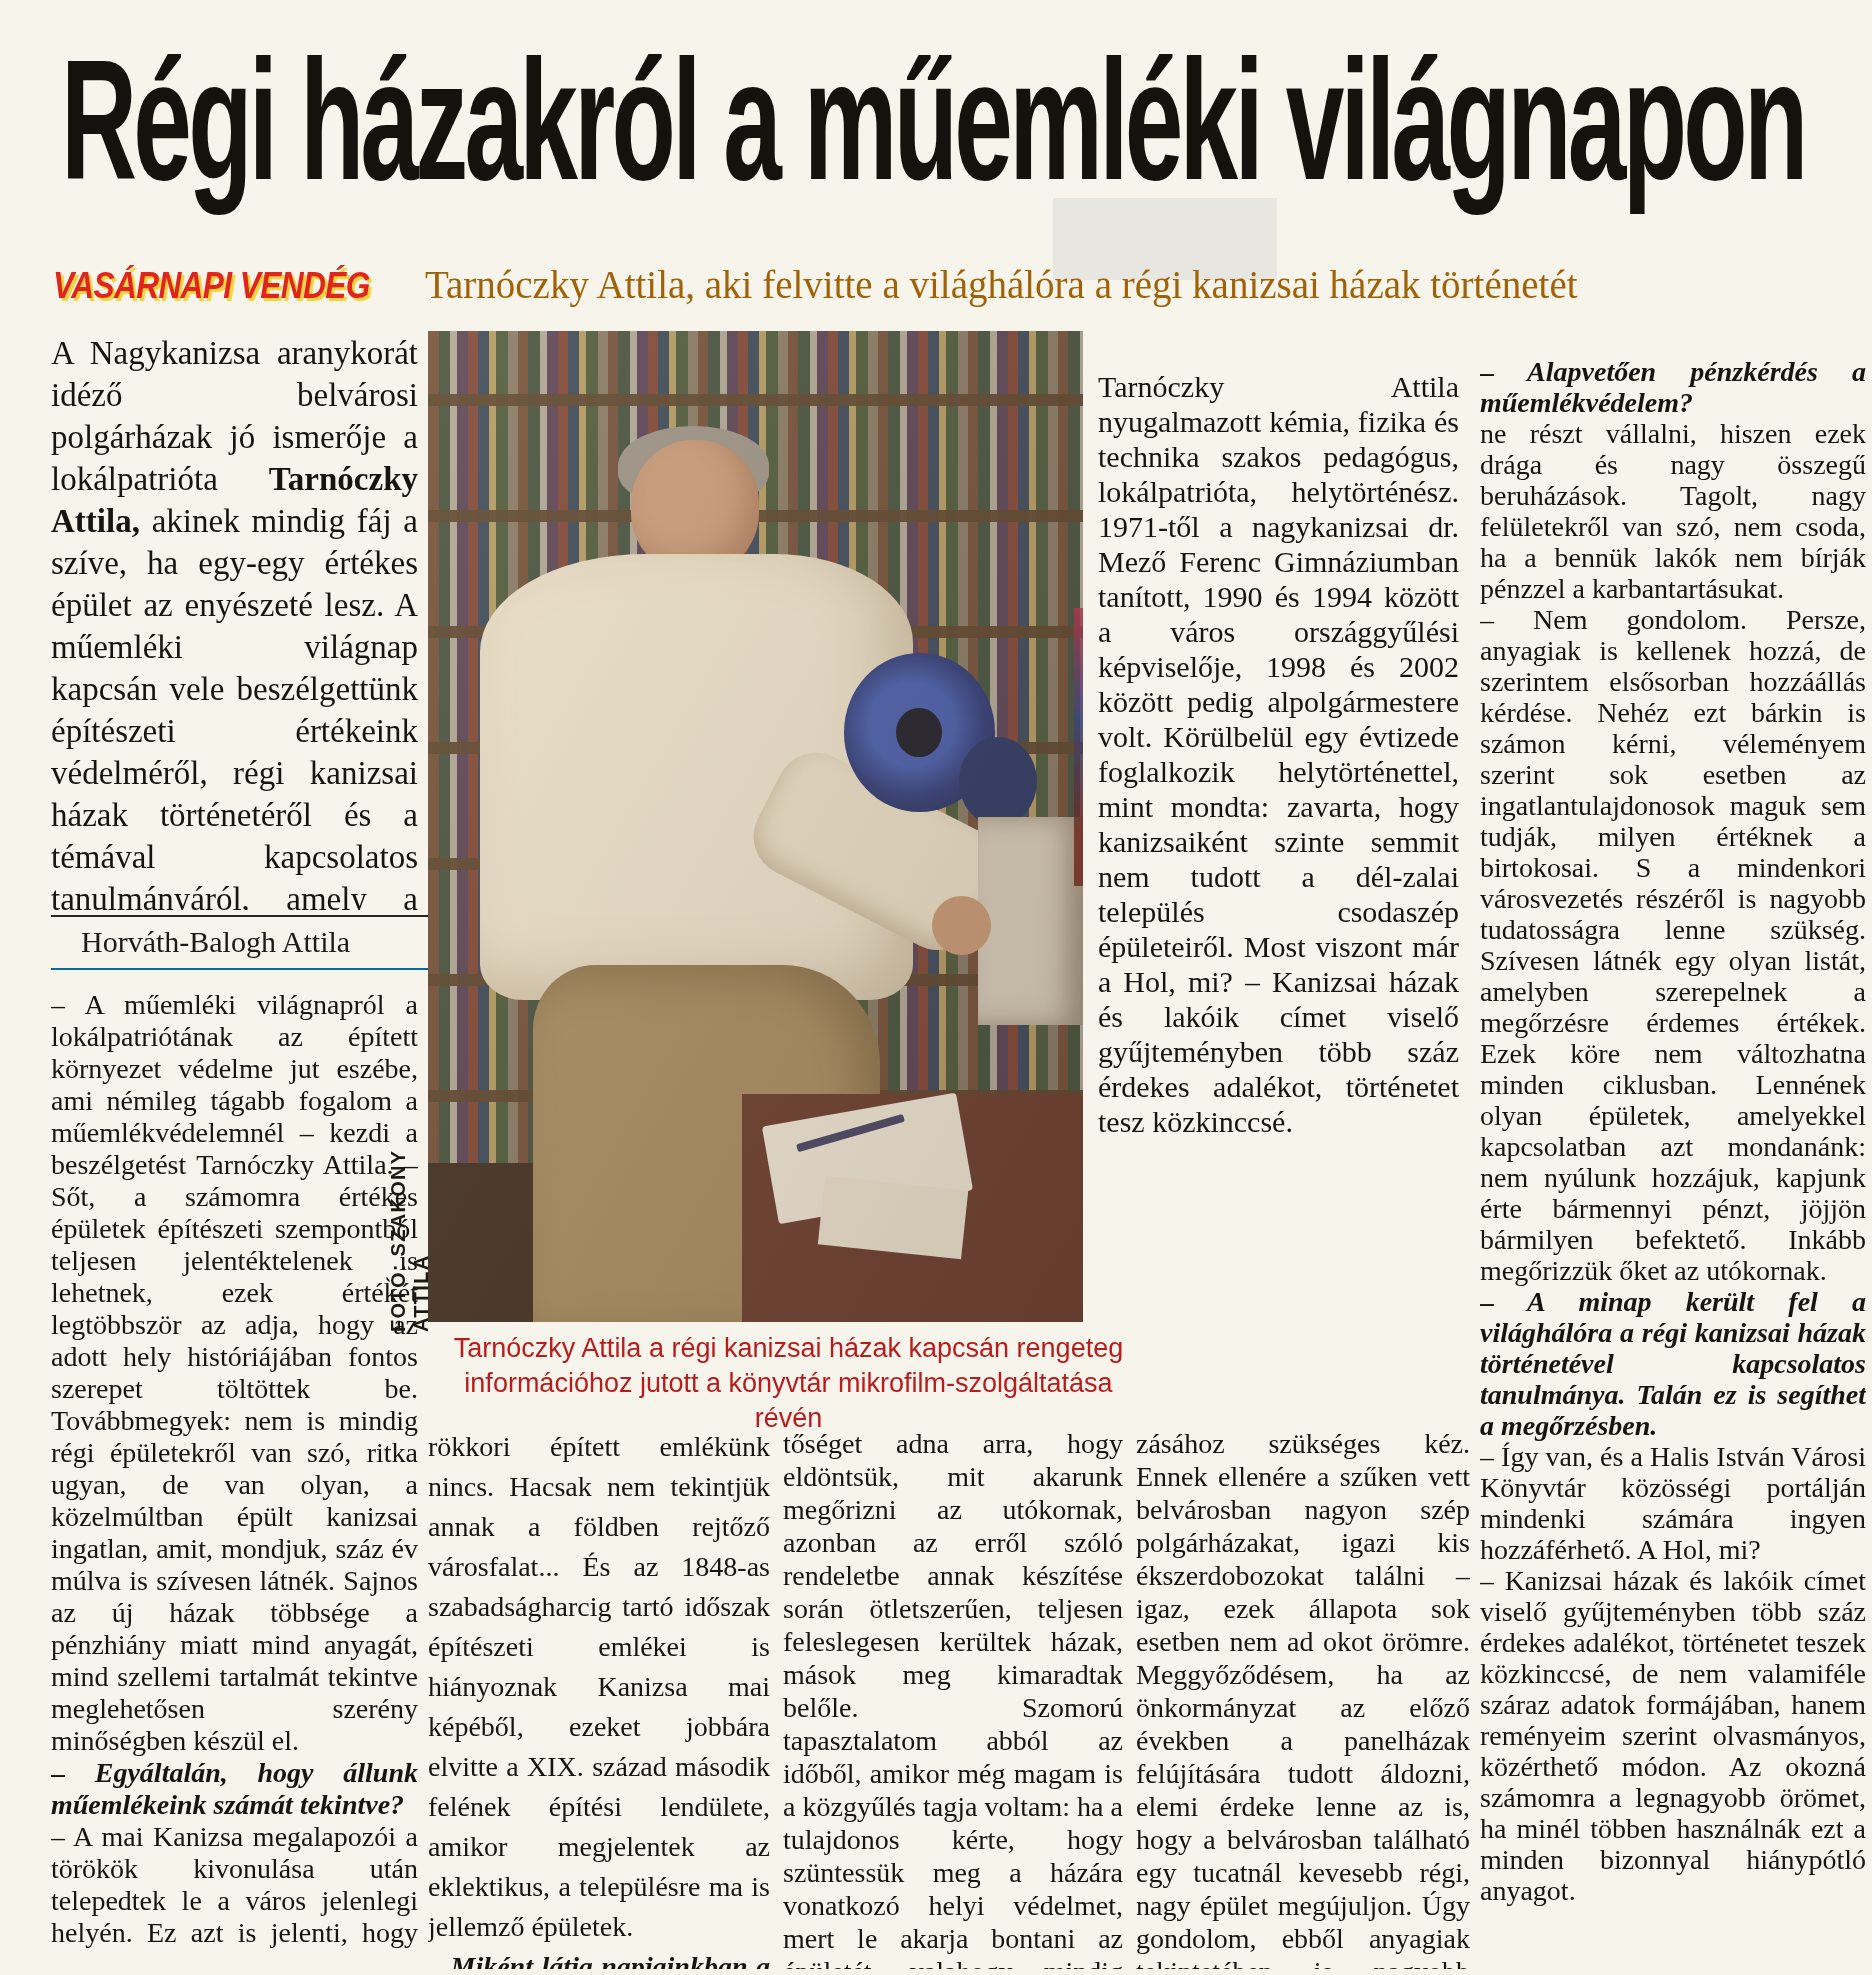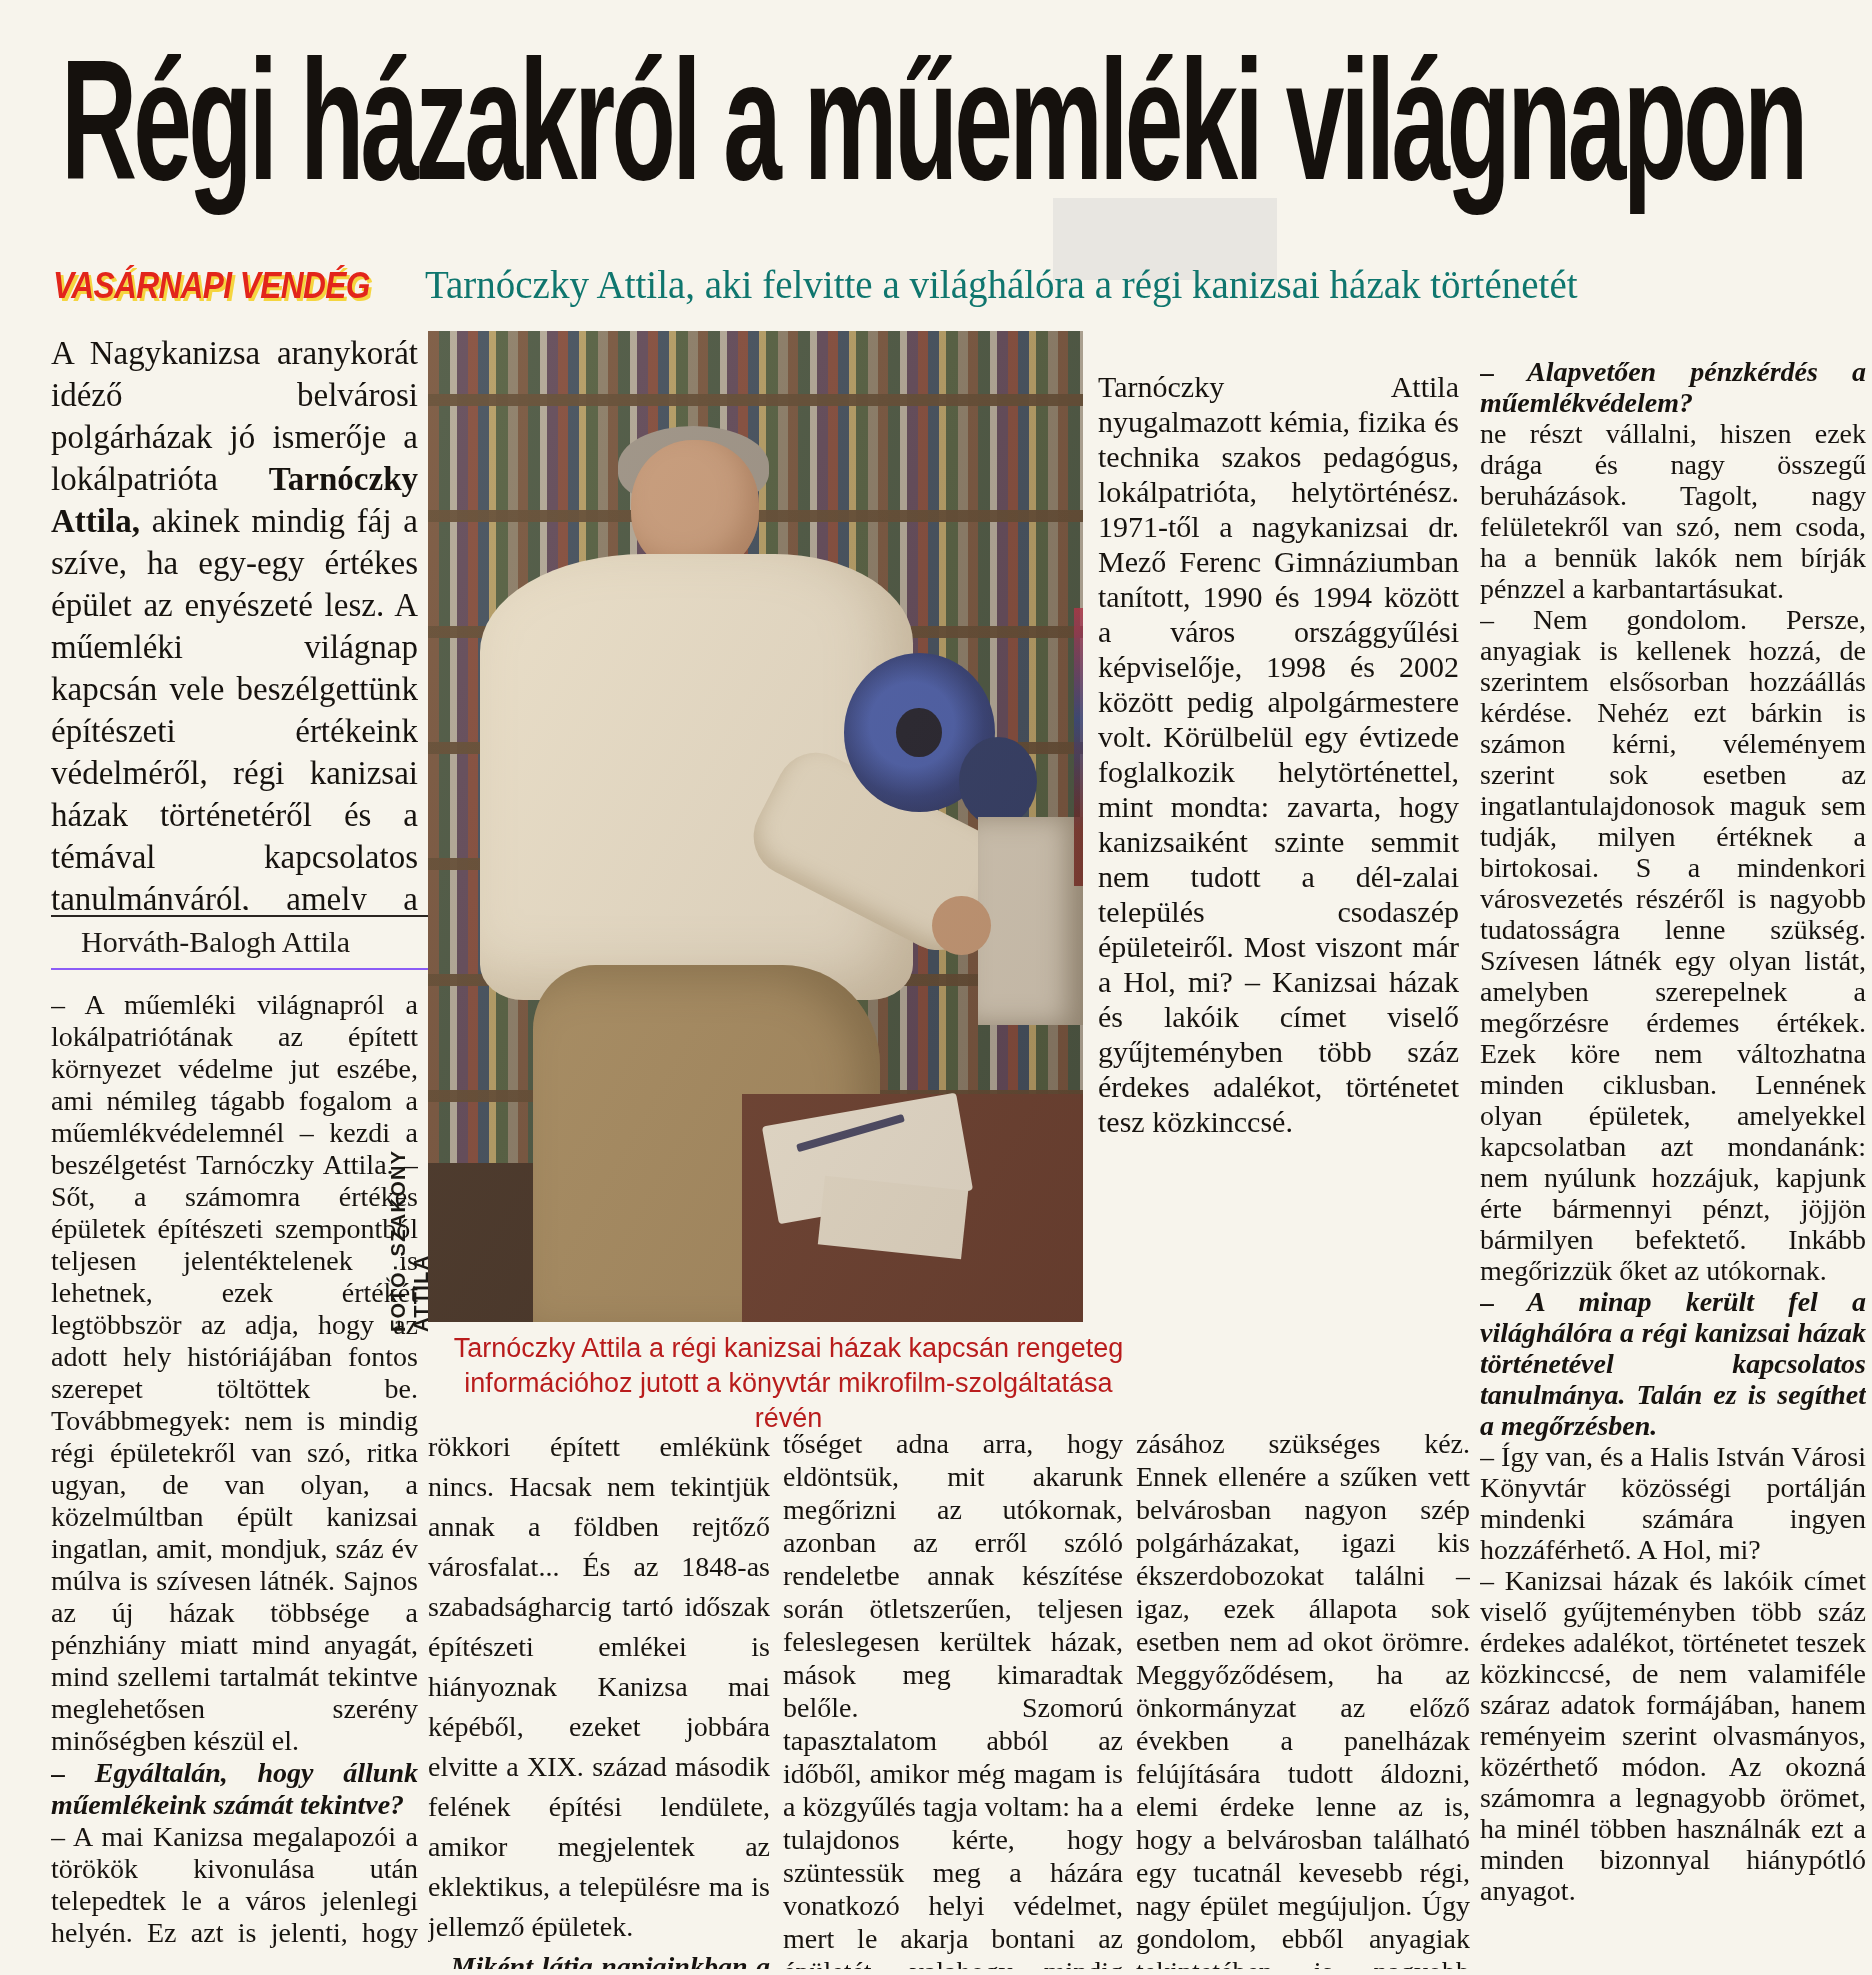--- a/index.html
+++ b/index.html
@@ -8,30 +8,30 @@
   
   .headline{position:absolute;left:61px;top:34px;width:1784px;height:178px;overflow:visible;}
   .headline span{display:inline-block;white-space:nowrap;font-family:"Liberation Sans",sans-serif;
         font-weight:700;font-size:135px;line-height:1;letter-spacing:-0.035em;color:#15110d;
         transform:scale(0.78,1.27);transform-origin:0 0;}
   
   .deck{position:absolute;left:53px;top:262px;width:1791px;display:flex;align-items:baseline;gap:12px;}
   .kicker{font-family:"Liberation Sans",sans-serif;font-style:italic;font-weight:900;font-size:36px;
         color:#e2251b;text-shadow:3.3px 3.3px 0 #f5d53f;letter-spacing:-0.02em;transform:scaleX(0.88);
         transform-origin:0 100%;white-space:nowrap;}
-  .subhead{font-size:39px;color:#0f766e;white-space:nowrap;}
+  .subhead{font-size:39px;color:#a16207;white-space:nowrap;}
   
   .col{position:absolute;text-align:justify;overflow:hidden;}
   .para{margin:0;}
   .para.q{font-weight:700;font-style:italic;}
   
   .lead{left:51px;top:332px;width:367px;height:578px;font-size:33px;line-height:42px;}
   .lead b{font-weight:700;}
   .byline{position:absolute;left:51px;top:915px;width:367px;border-top:2px solid #2a2521;
-        border-bottom:2px solid #8b5cf6;padding:8px 0 9.2px 30px;font-size:30px;color:#1d1915;}
+        border-bottom:2px solid #0369a1;padding:8px 0 9.2px 30px;font-size:30px;color:#1d1915;}
   .left-body{left:51px;top:989px;width:367px;height:962px;font-size:28px;line-height:32px;}
   
   .photo{position:absolute;left:428px;top:331px;width:655px;height:991px;overflow:hidden;background:#bfae8e;}
   .ph{position:absolute;}
   .ph-books{inset:0;background:
       repeating-linear-gradient(0deg, rgba(0,0,0,0) 0 104px, rgba(92,62,34,.95) 104px 116px),
       repeating-linear-gradient(90deg,#7a4a2e 0 10.5px,#32513a 10.5px 22.4px,#b8b0a0 22.4px 29px,#5a3b63 29px 40px,
         #913c2c 40px 50px,#27466b 50px 61px,#c2a24e 61px 68px,#3e5a33 68px 80px,#8a7b64 80px 90px);
       filter:saturate(.7) brightness(.96);}
   .ph-tone{inset:0;background:linear-gradient(120deg,rgba(225,195,150,.20),rgba(110,80,55,.25));}

